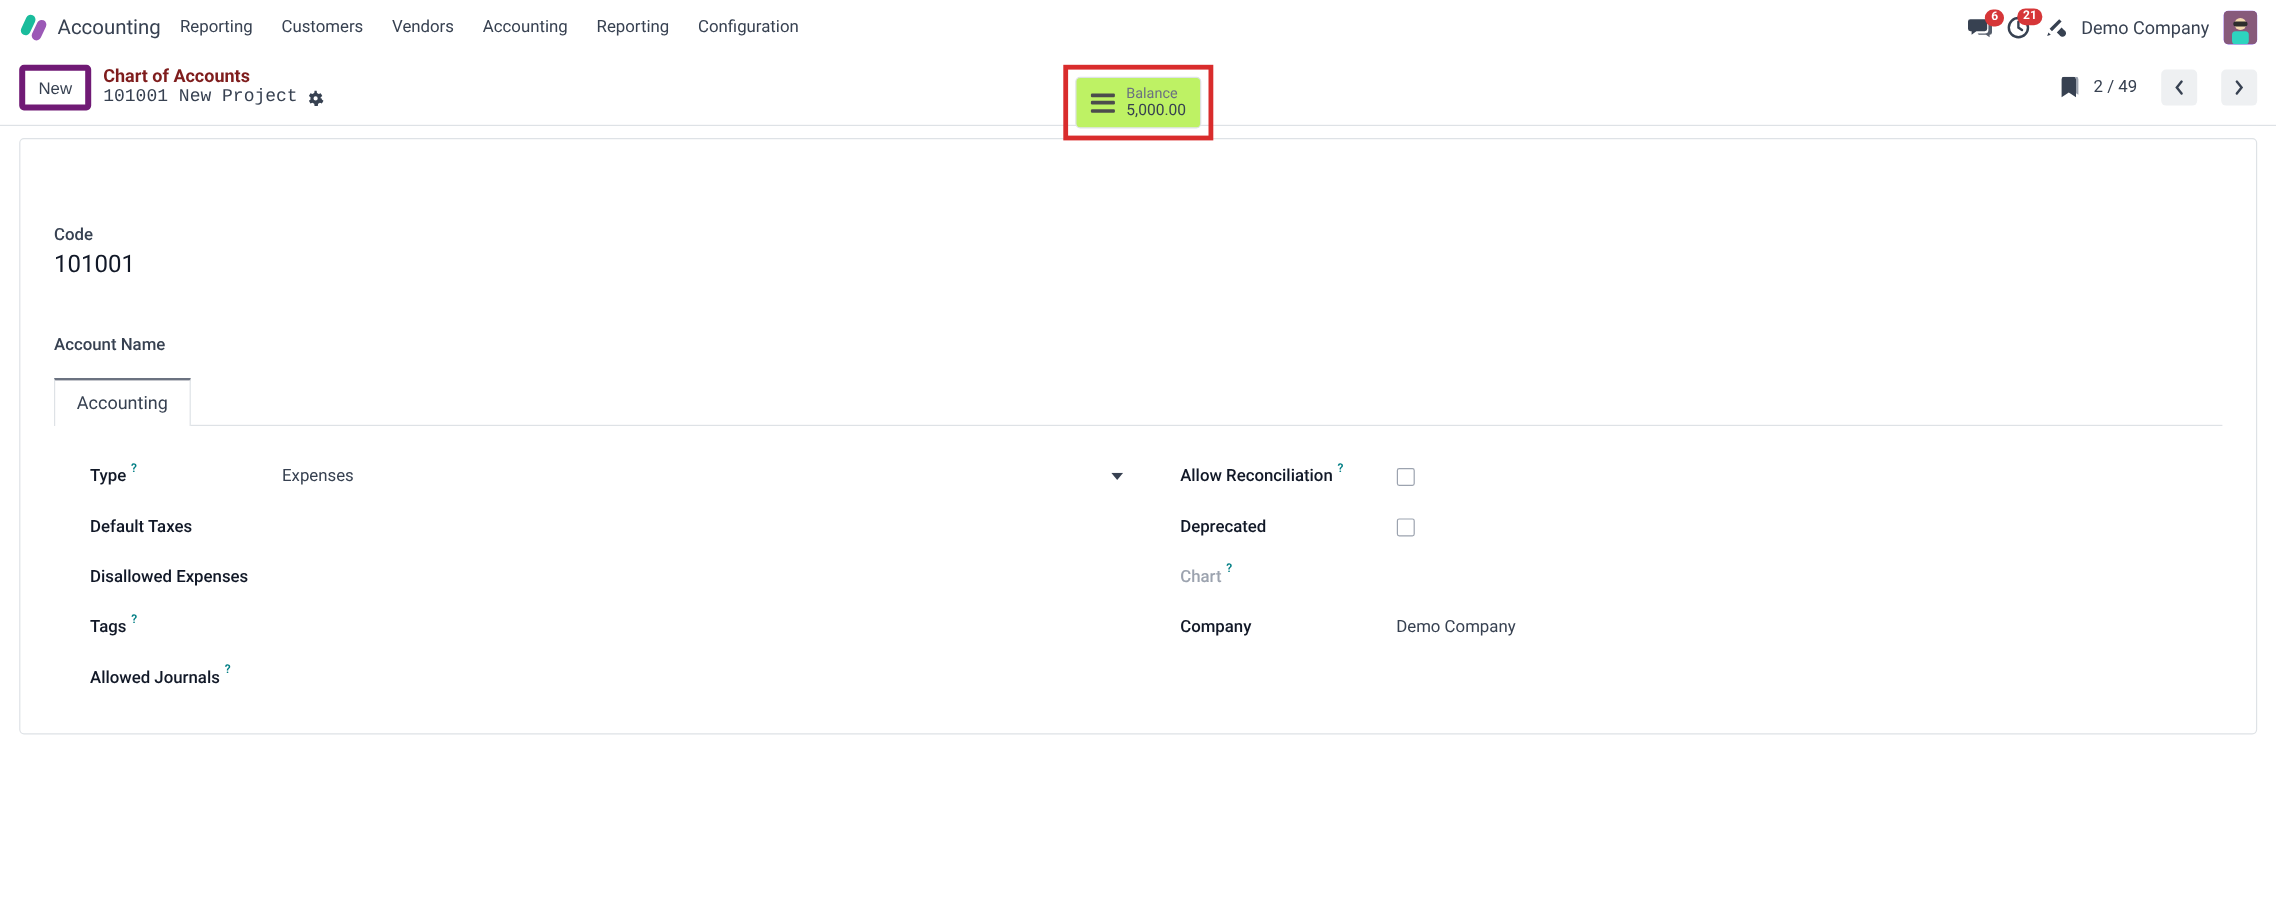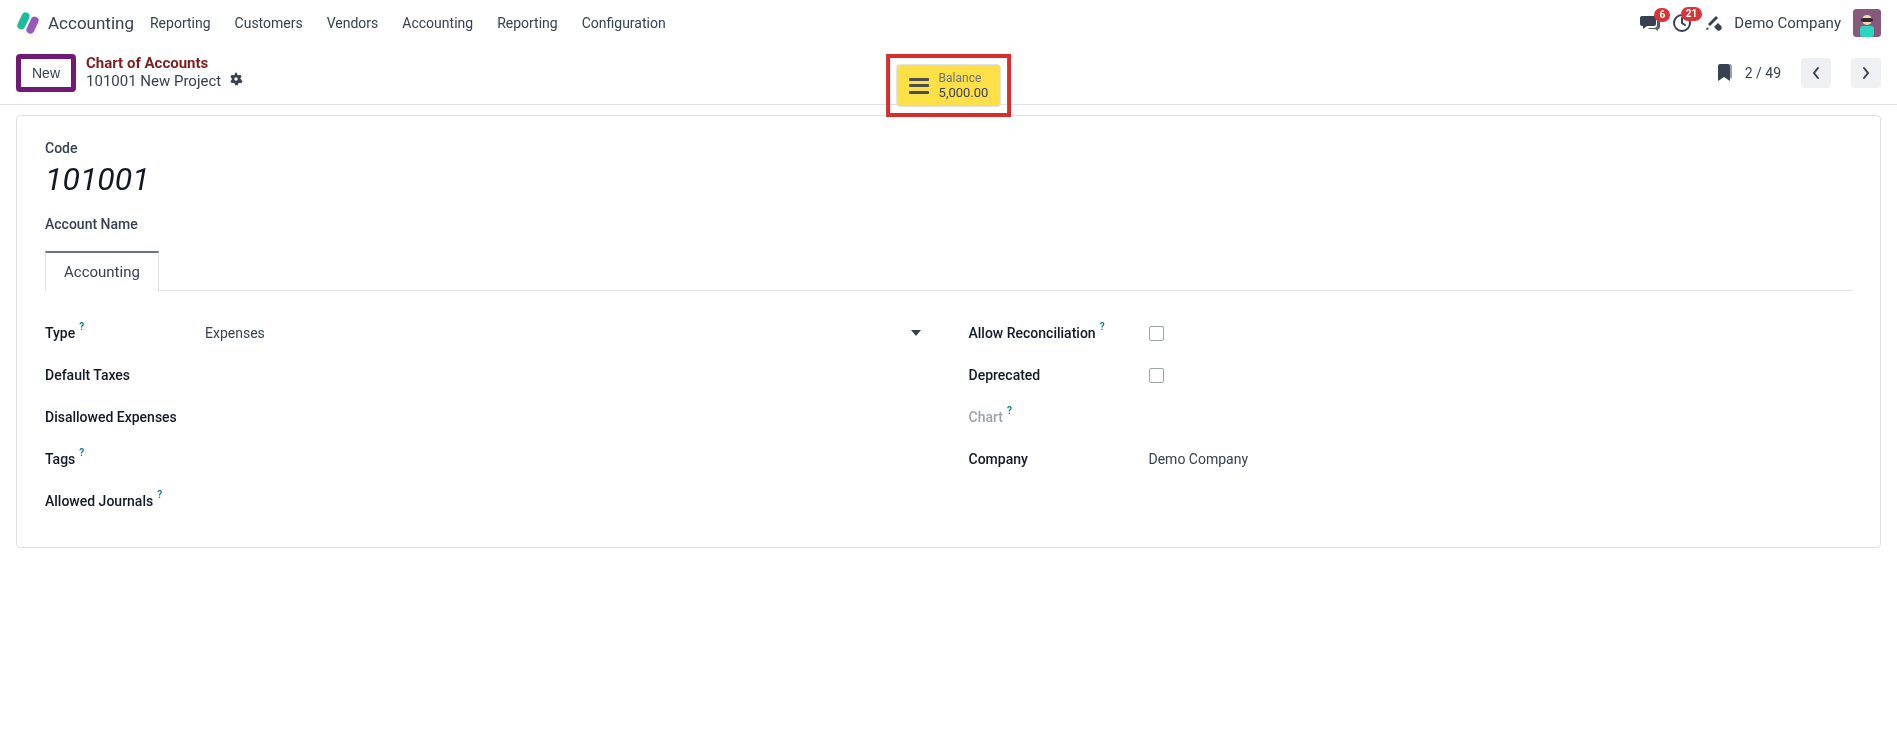--- a/index.html
+++ b/index.html
@@ -17,49 +17,49 @@
     .badge { position: absolute; top: -6px; right: -10px; background: #d63638; color: #fff; border-radius: 9px; font-size: 10px; font-weight: 700; padding: 1px 5px; line-height: 12px; min-width: 16px; text-align: center; }
     .company-name { color: #374151; font-size: 15px; }
     .avatar { width: 28px; height: 28px; border-radius: 4px; background: #8b5cf6; display: flex; align-items: center; justify-content: center; overflow: hidden; }
     
     
     .control-panel { display: flex; align-items: center; padding: 8px 16px 12px 16px; border-bottom: 1px solid #dee2e6; position: relative; }
     .cp-left { display: flex; align-items: flex-start; gap: 10px; }
     .btn-new { border: 5px solid #701a75; background: #fff; padding: 6px 11px; border-radius: 4px; cursor: pointer; font-size: 14px; color: #374151; }
     .breadcrumb-box { display: flex; flex-direction: column; gap: 0px; }
     .breadcrumb-link { color: #7f1d1d; font-size: 15px; font-weight: 700; cursor: pointer; }
-    .breadcrumb-current { display: flex; align-items: flex-start; gap: 8px; color: #374151; font-size: 15px; }
+    .breadcrumb-current { display: flex; align-items: flex-end; gap: 8px; color: #374151; font-size: 15px; font-family: Liberation Mono, monospace; }
     
     .cp-center { position: absolute; left: 50%; transform: translateX(-50%); top: 8px; border: 4px solid #d92c2c; padding: 6px;}
-    .stat-box { display: flex; align-items: center; gap: 10px; border: 1px solid #dee2e6; padding: 6px 12px; border-radius: 4px; background: #fde047; cursor: pointer; }
+    .stat-box { display: flex; align-items: center; gap: 10px; border: 1px solid #dee2e6; padding: 6px 12px; border-radius: 4px; background: #bef264; cursor: pointer; }
     .stat-icon { width: 20px; height: 16px; display: flex; flex-direction: column; justify-content: space-between; }
     .stat-icon-line { height: 3px; background: #4c4c4c; border-radius: 1px; }
     .stat-text { display: flex; flex-direction: column; }
     .stat-label { font-size: 12px; color: #6b7280; }
     .stat-value { font-size: 13px; color: #374151; }
     
     .cp-right { margin-left: auto; display: flex; align-items: center; gap: 12px; }
     .pager { display: flex; align-items: center; gap: 20px; }
     .pager-text { font-size: 14px; color: #374151; }
     .pager-btn { width: 30px; height: 30px; background: #eef0f2; border: none; border-radius: 4px; cursor: pointer; display: flex; align-items: center; justify-content: center; }
     
     
     .form-container { padding: 10px 16px; }
     .form-sheet { background: #fff; border: 1px solid #dee2e6; border-radius: 4px; padding: 24px 28px; max-width: 100%; }
-    .field-group { margin-bottom: 18px; }
+    .field-group { margin-bottom: 18px; margin-top: 48px; }
     .field-label { font-size: 14px; font-weight: 500; color: #374151; margin-bottom: 4px; }
-    .field-value-large { font-size: 32px; color: #111827; line-height: 1.2; font-style: italic; }
+    .field-value-large { font-size: 20px; color: #111827; line-height: 1.2; }
     
     
     .tabs { display: flex; border-bottom: 1px solid #dee2e6; margin-top: 8px; }
     .tab { padding: 10px 18px; font-size: 15px; color: #374151; cursor: pointer; border: 1px solid transparent; border-bottom: none; }
     .tab.active { border-color: #dee2e6; border-top: 2px solid #6b7280; background: #fff; position: relative; top: 1px; }
     
     
-    .tab-content { padding-top: 22px; display: flex; gap: 40px; }
+    .tab-content { padding-top: 22px; display: flex; gap: 40px; margin-left: 30px; }
     .col { flex: 1; }
     .form-row { display: flex; align-items: center; min-height: 40px; margin-bottom: 2px; }
     .form-row-label { width: 160px; font-size: 14px; font-weight: 500; color: #111827; display: flex; align-items: flex-start; gap: 2px; }
     .form-row-label.muted { color: #9ca3af; }
     .form-row-value { flex: 1; font-size: 14px; color: #374151; display: flex; align-items: center; justify-content: space-between; padding-right: 8px; }
     .help-q { color: #017e84; font-size: 10px; font-weight: 600; position: relative; top: -4px; left: 2px; cursor: help; }
     .caret-down { cursor: pointer; }
     .checkbox { width: 15px; height: 15px; border: 1px solid #9ca3af; border-radius: 2px; cursor: pointer; }
     
     svg { display: block; }

